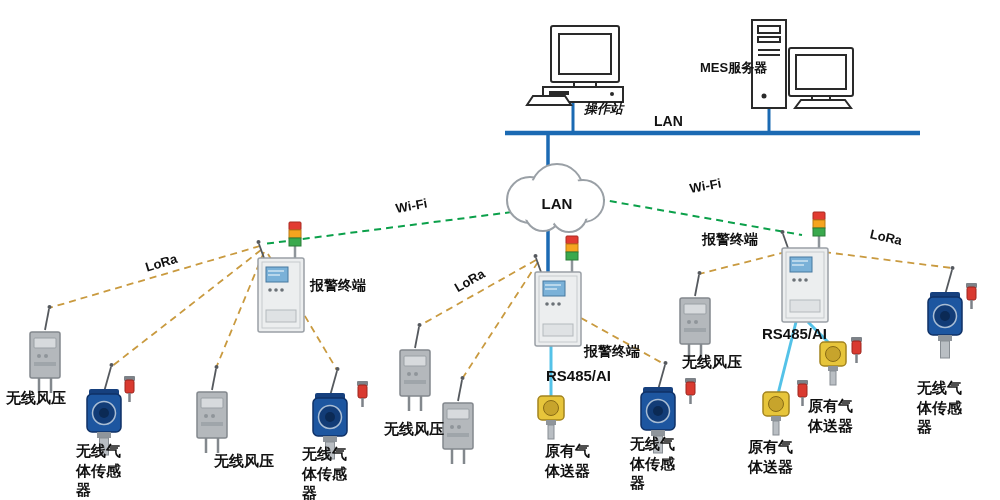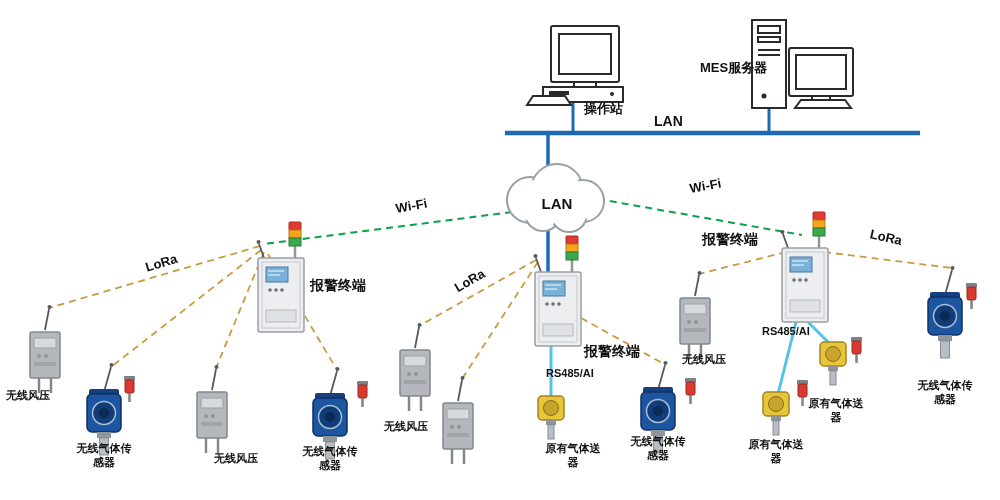--- a/index.html
+++ b/index.html
@@ -1,22 +1,22 @@
 <!DOCTYPE html>
 <html><head>
 <meta charset="utf-8">
 <style>
   html,body{margin:0;padding:0;background:#fff;}
   .stage{
     position:relative;width:1000px;height:500px;background:#ffffff;overflow:hidden;
     font-family:"Liberation Sans","DejaVu Sans",sans-serif;color:#111;
   }
   .stage svg{position:absolute;left:0;top:0;}
-  .lbl{position:absolute;font-weight:bold;font-size:11px;line-height:1.3;white-space:nowrap;color:#111;}
-  .lbl.wrap{white-space:normal;text-align:center;width:56px;}
+  .lbl{position:absolute;font-weight:bold;font-size:15px;line-height:1.3;white-space:nowrap;color:#111;}
+  .lbl.wrap{white-space:normal;width:56px;}
   .lbl.f13{font-size:13px;}
   .lbl.f14{font-size:14px;}
   .lbl.f15{font-size:15px;}
   .rot{transform-origin:0 50%;}
   .ant{stroke:#55595e;stroke-width:1.8;fill:none;}
   .antdot{fill:#55595e;}
 </style>
 </head>
 <body>
 
@@ -166,21 +166,21 @@
     <use href="#beacon" x="683" y="378"></use>
     <use href="#beacon" x="964" y="283"></use>
     <use href="#beacon" x="795" y="380"></use>
     <use href="#beacon" x="849" y="337"></use>
 
     <use href="#legacy" x="538" y="396"></use>
     <use href="#legacy" x="763" y="392"></use>
     <use href="#legacy" x="820" y="342"></use>
   </svg>
 
-  <div class="lbl f13" style="left:584px;top:101px;">操作站</div>
+  <div class="lbl f13" style="left:584px;top:101px;font-style:italic;">操作站</div>
   <div class="lbl f14" style="left:654px;top:112px;">LAN</div>
   <div class="lbl f13" style="left:700px;top:60px;">MES服务器</div>
   <div class="lbl f15" style="left:536px;top:194px;width:42px;text-align:center;white-space:nowrap;">LAN</div>
 
   <div class="lbl f13 rot" style="left:396px;top:201px;transform:rotate(-10deg);">Wi-Fi</div>
   <div class="lbl f13 rot" style="left:690px;top:181px;transform:rotate(-10deg);">Wi-Fi</div>
   <div class="lbl f13 rot" style="left:146px;top:260px;transform:rotate(-17deg);">LoRa</div>
   <div class="lbl f13 rot" style="left:456px;top:281px;transform:rotate(-30deg);">LoRa</div>
   <div class="lbl f13 rot" style="left:870px;top:226px;transform:rotate(13deg);">LoRa</div>
 

